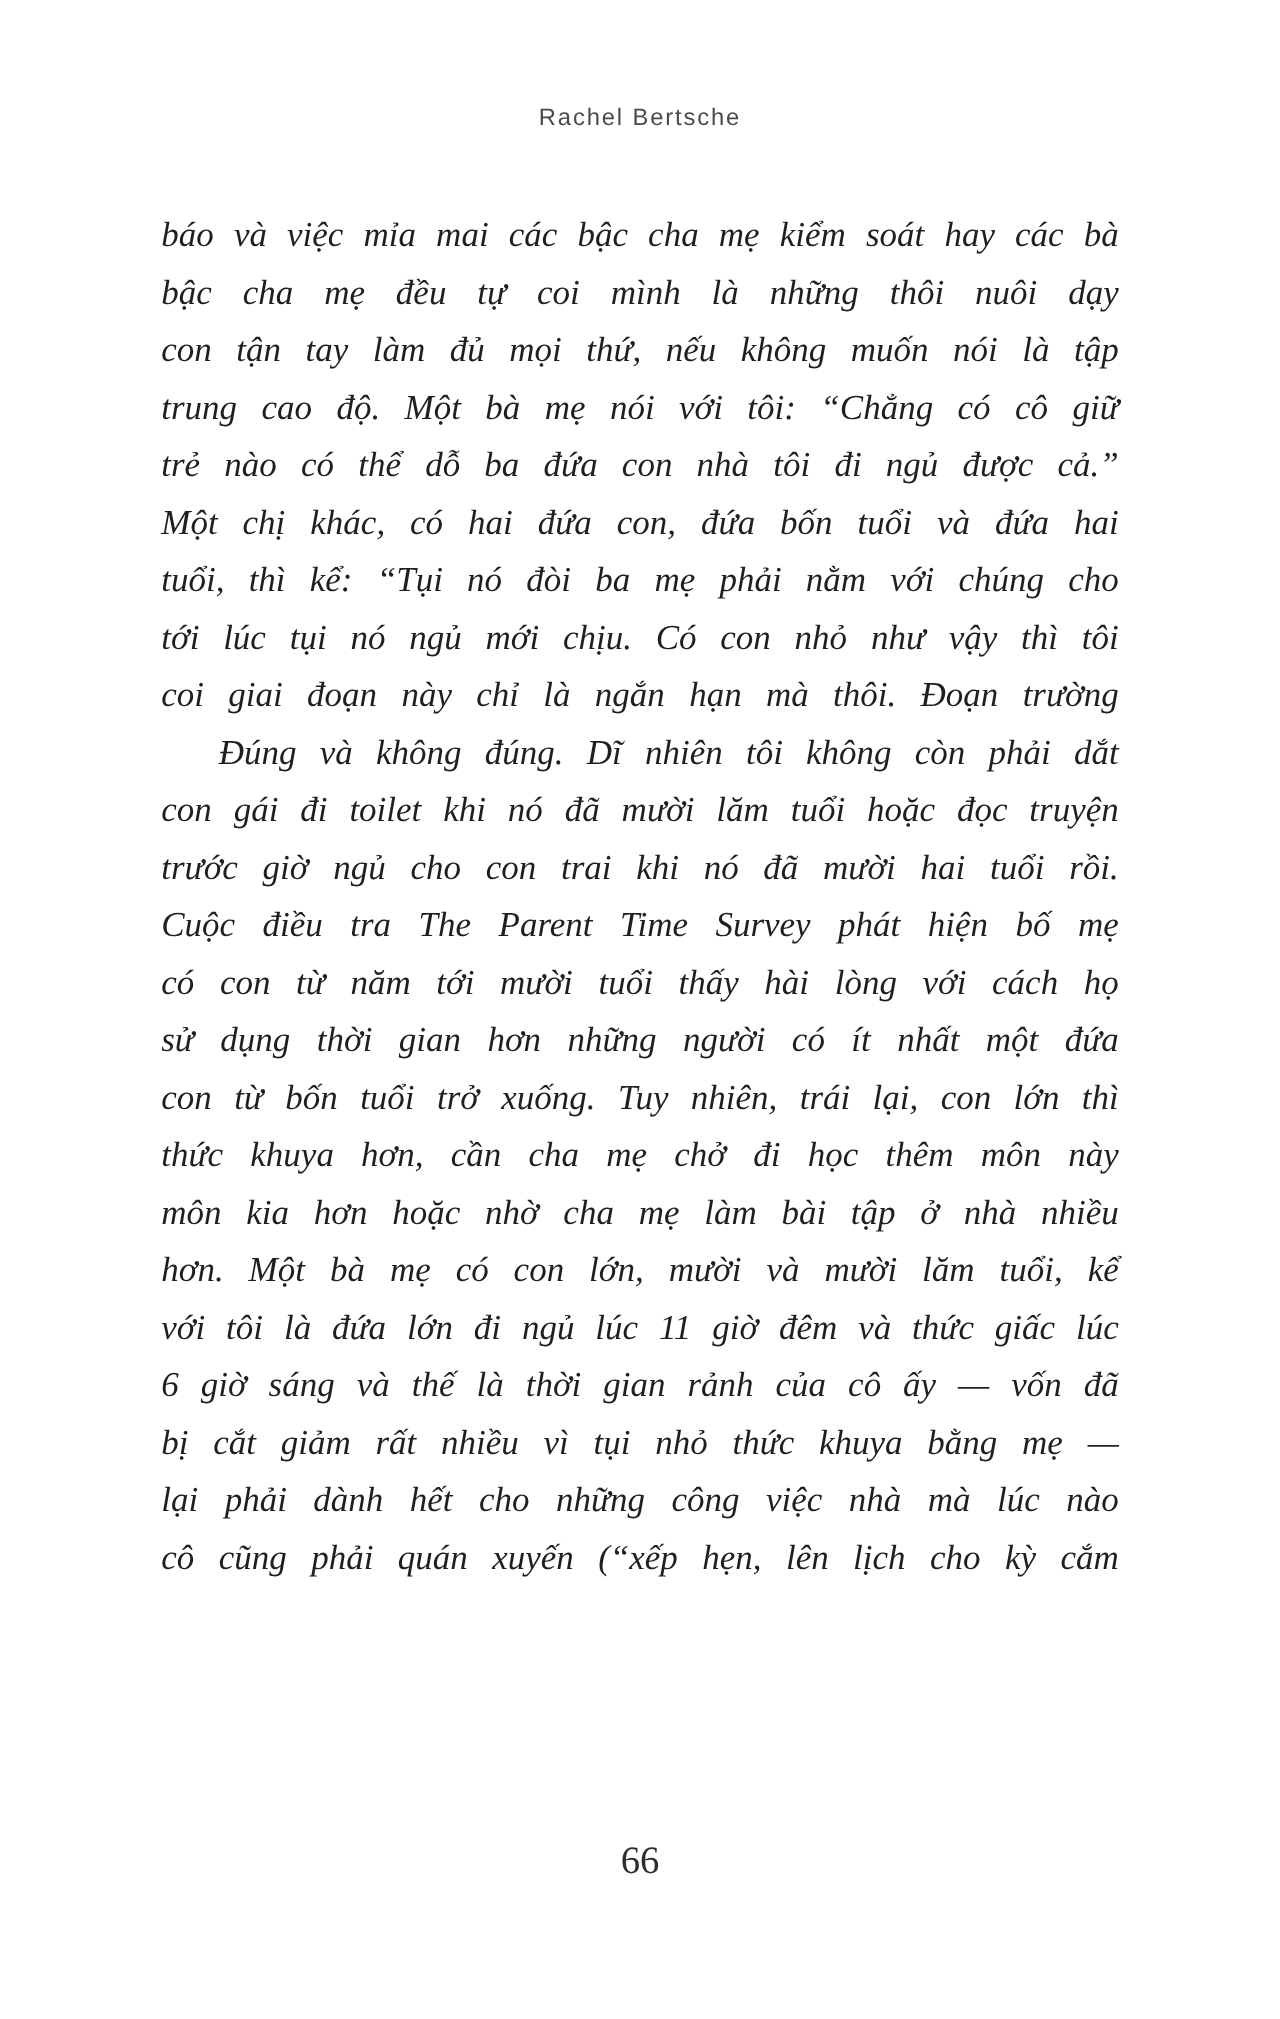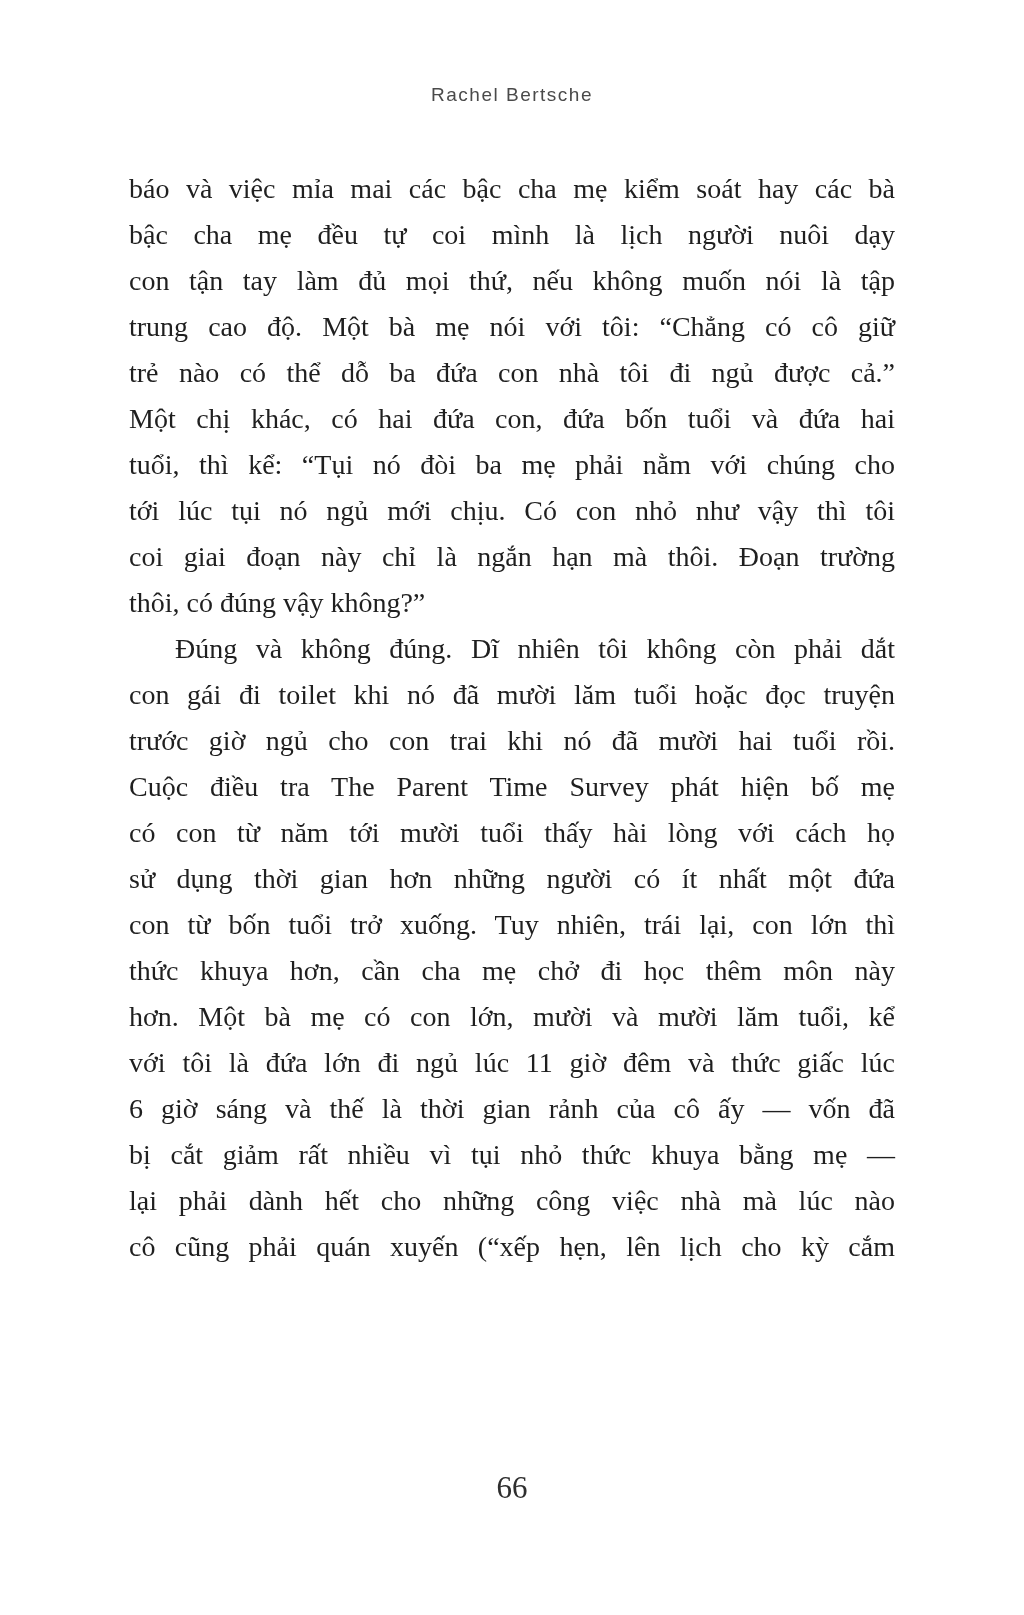--- a/index.html
+++ b/index.html
@@ -36,20 +36,21 @@
     line-height: 46px;
     color: #1f1f1f;
   }
   .paragraph {
     margin: 0;
     padding: 0;
   }
   .line {
     text-align: left;
     white-space: normal;
+    font-style: italic;
   }
   .line.just {
     text-align: justify;
     text-align-last: justify;
   }
   .line.indent {
     text-indent: 46px;
   }
   .page-number {
     position: absolute;
@@ -64,39 +65,39 @@
 </style>
 </head>
 <body>
 
 <div class="book-page">
   <div class="running-header">Rachel Bertsche</div>
 
   <div class="body-text" id="body-text">
       <div class="paragraph">
         <div class="line just">báo và việc mỉa mai các bậc cha mẹ kiểm soát hay các bà</div>
-        <div class="line just">bậc cha mẹ đều tự coi mình là lịch người nuôi dạy</div>
+        <div class="line just">bậc cha mẹ đều tự coi mình là những thôi nuôi dạy</div>
         <div class="line just">con tận tay làm đủ mọi thứ, nếu không muốn nói là tập</div>
         <div class="line just">trung cao độ. Một bà mẹ nói với tôi: “Chẳng có cô giữ</div>
         <div class="line just">trẻ nào có thể dỗ ba đứa con nhà tôi đi ngủ được cả.”</div>
         <div class="line just">Một chị khác, có hai đứa con, đứa bốn tuổi và đứa hai</div>
         <div class="line just">tuổi, thì kể: “Tụi nó đòi ba mẹ phải nằm với chúng cho</div>
         <div class="line just">tới lúc tụi nó ngủ mới chịu. Có con nhỏ như vậy thì tôi</div>
         <div class="line just">coi giai đoạn này chỉ là ngắn hạn mà thôi. Đoạn trường</div>
-        <div class="line">thôi, có đúng vậy không?”</div>
       </div>
       <div class="paragraph">
         <div class="line just indent">Đúng và không đúng. Dĩ nhiên tôi không còn phải dắt</div>
         <div class="line just">con gái đi toilet khi nó đã mười lăm tuổi hoặc đọc truyện</div>
         <div class="line just">trước giờ ngủ cho con trai khi nó đã mười hai tuổi rồi.</div>
         <div class="line just">Cuộc điều tra The Parent Time Survey phát hiện bố mẹ</div>
         <div class="line just">có con từ năm tới mười tuổi thấy hài lòng với cách họ</div>
         <div class="line just">sử dụng thời gian hơn những người có ít nhất một đứa</div>
         <div class="line just">con từ bốn tuổi trở xuống. Tuy nhiên, trái lại, con lớn thì</div>
         <div class="line just">thức khuya hơn, cần cha mẹ chở đi học thêm môn này</div>
+        <div class="line just">môn kia hơn hoặc nhờ cha mẹ làm bài tập ở nhà nhiều</div>
         <div class="line just">hơn. Một bà mẹ có con lớn, mười và mười lăm tuổi, kể</div>
         <div class="line just">với tôi là đứa lớn đi ngủ lúc 11 giờ đêm và thức giấc lúc</div>
         <div class="line just">6 giờ sáng và thế là thời gian rảnh của cô ấy — vốn đã</div>
         <div class="line just">bị cắt giảm rất nhiều vì tụi nhỏ thức khuya bằng mẹ —</div>
         <div class="line just">lại phải dành hết cho những công việc nhà mà lúc nào</div>
         <div class="line just">cô cũng phải quán xuyến (“xếp hẹn, lên lịch cho kỳ cắm</div>
       </div>
     </div>
 
   <div class="page-number">66</div>

